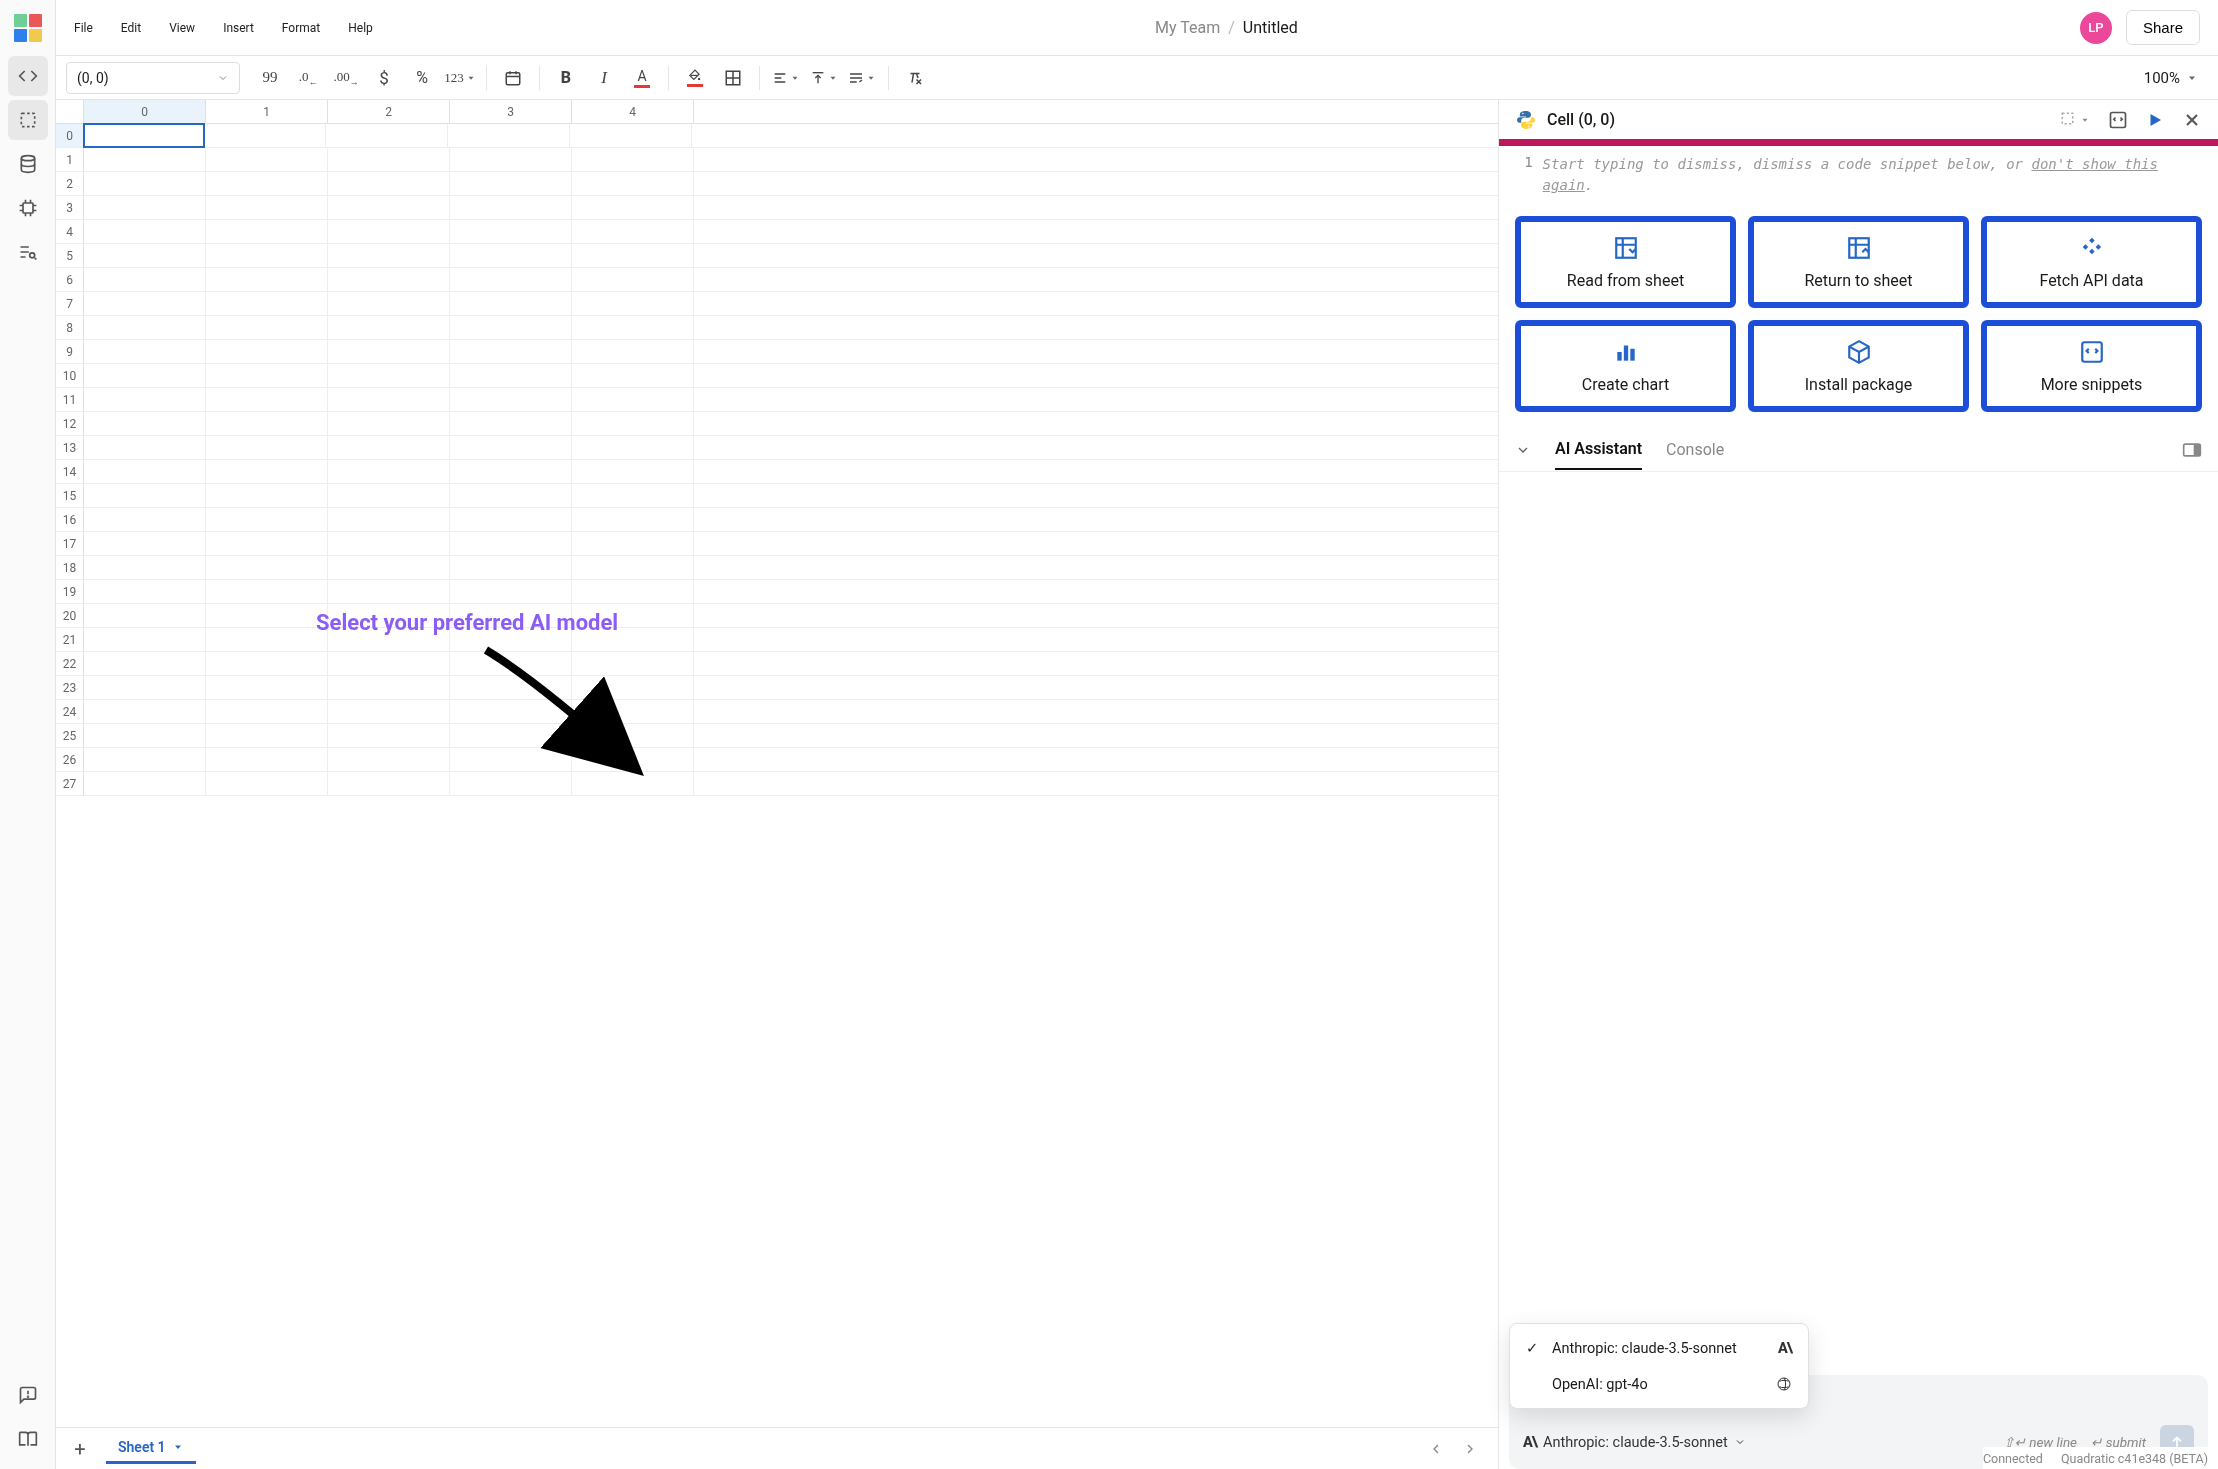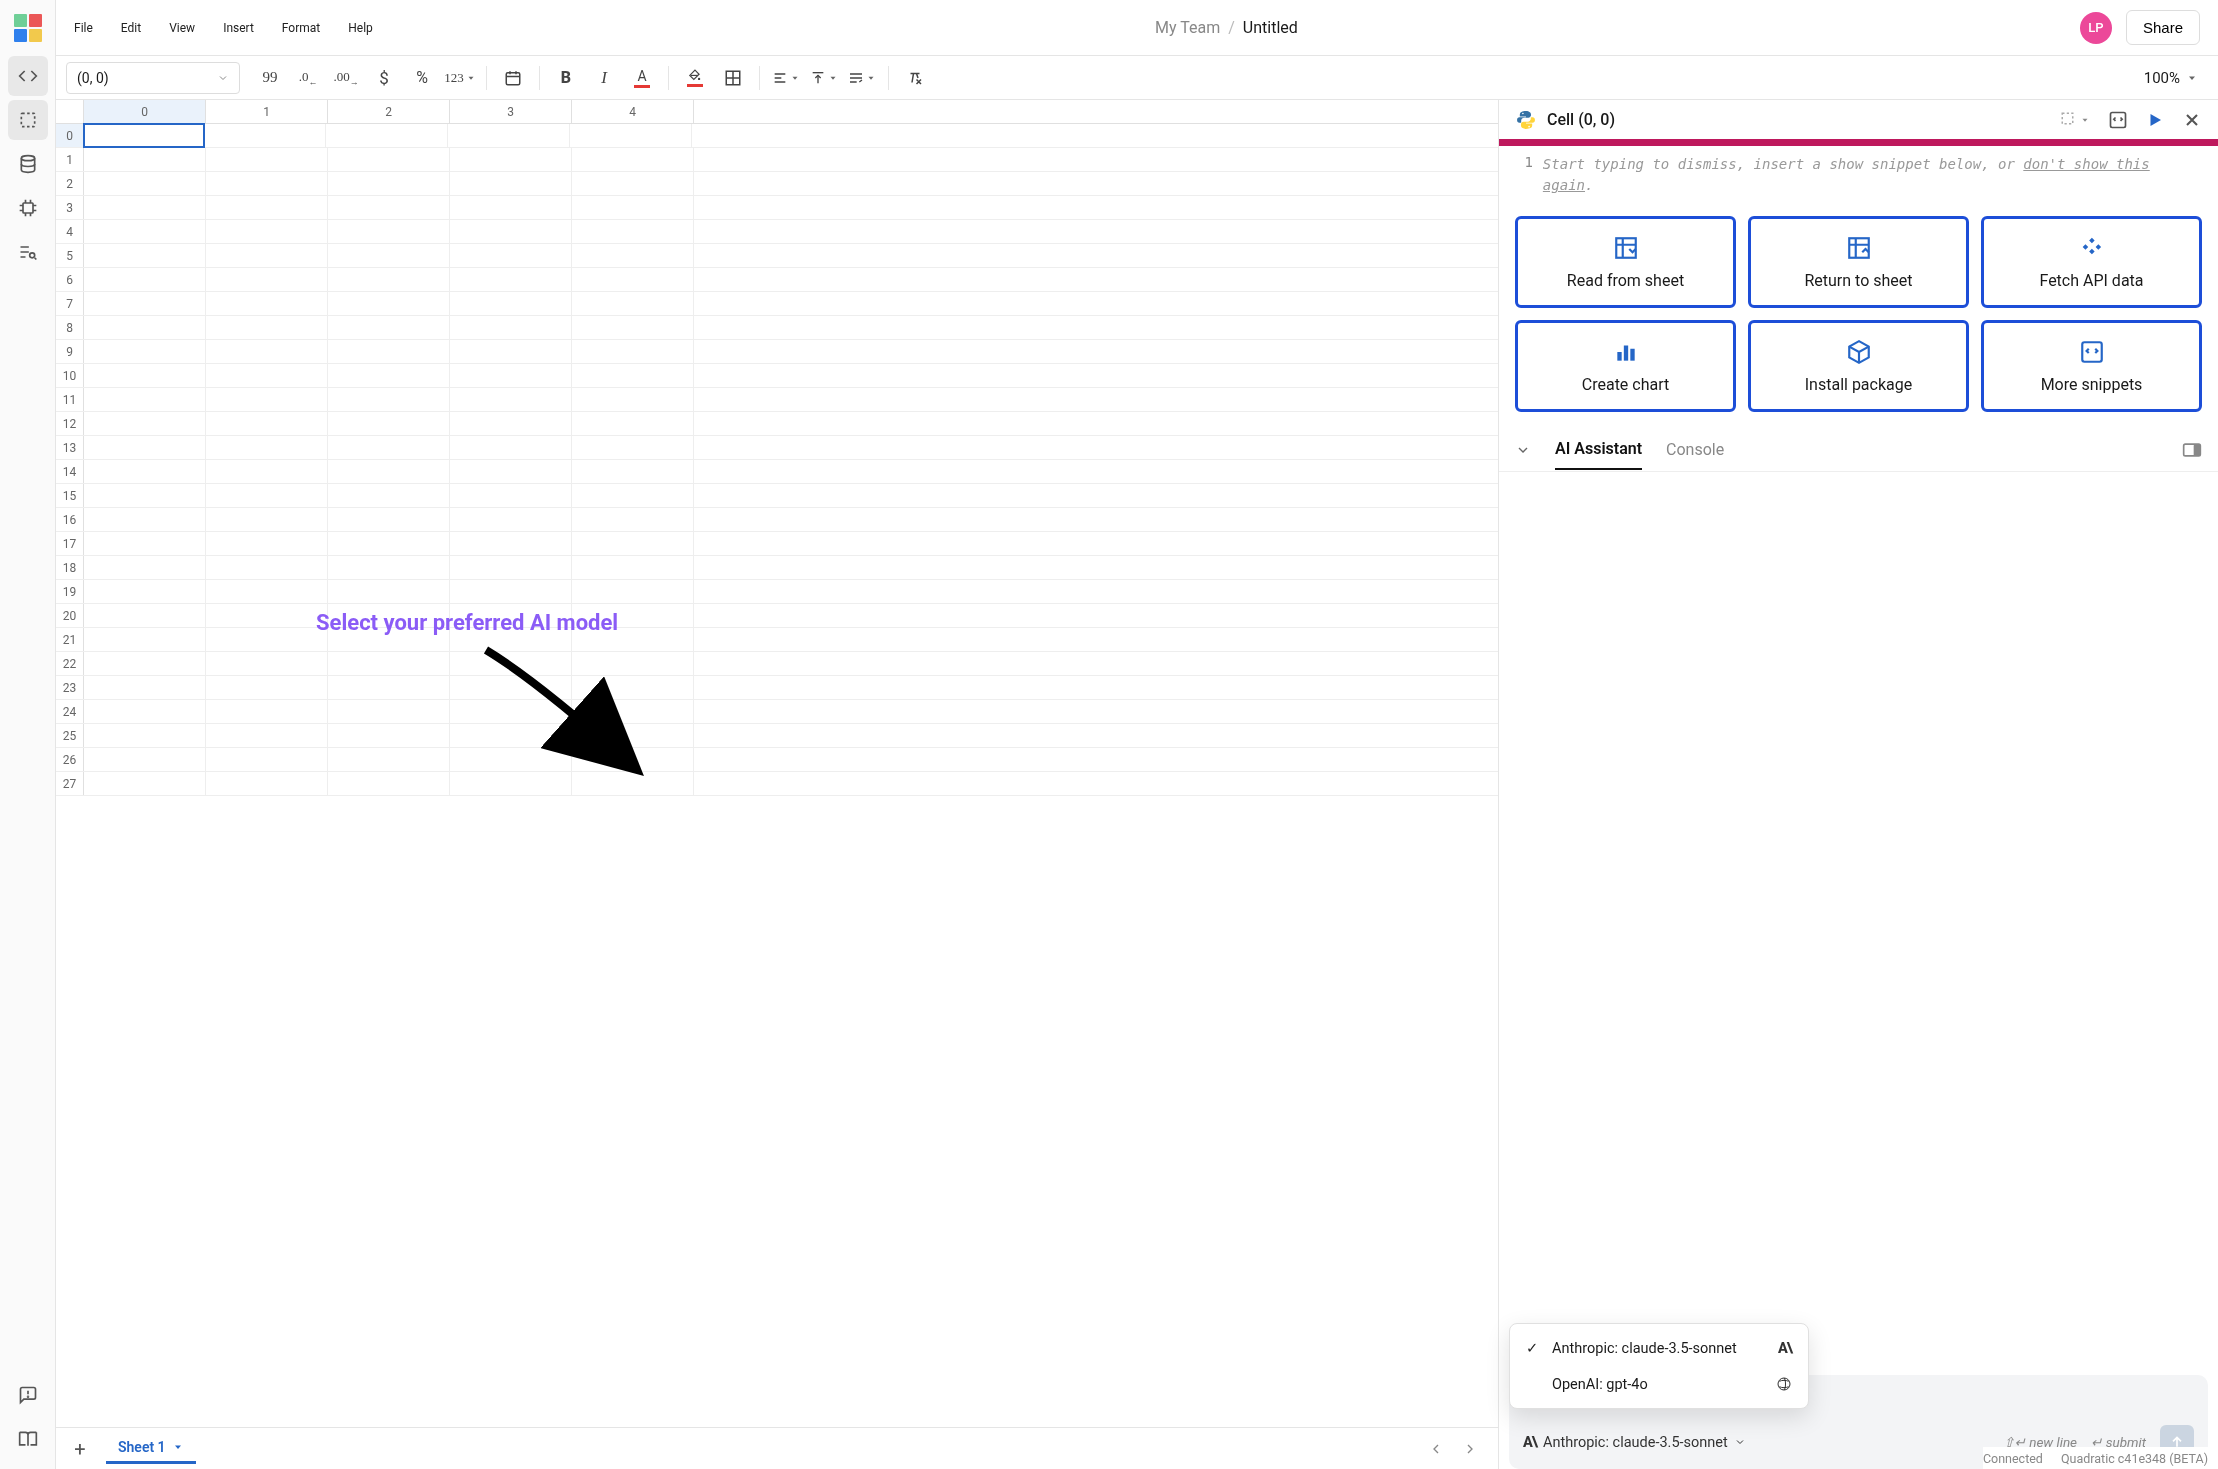--- a/index.html
+++ b/index.html
@@ -69,21 +69,21 @@
 .panel-title { font-size: 16px; font-weight: 500; }
 .panel-head-right { margin-left: auto; display: flex; align-items: center; gap: 18px; color: #555; }
 .panel-icon-btn { cursor: pointer; display: flex; align-items: center; justify-content: center; }
 
 .editor { display: flex; padding: 8px 14px; min-height: 60px; }
 .gutter { width: 30px; text-align: right; color: #888; font-family: ui-monospace, Menlo, monospace; font-size: 14px; padding-right: 10px; }
 .code-line { font-family: ui-monospace, Menlo, monospace; font-size: 14px; color: #999; font-style: italic; line-height: 1.5; }
 .code-line .link { text-decoration: underline; }
 
 .snippets { display: grid; grid-template-columns: 1fr 1fr 1fr; gap: 12px; padding: 10px 16px 16px; }
-.snippet { border: 3px solid #1d4ed8; border-radius: 6px; height: 92px; display: flex; flex-direction: column; align-items: center; justify-content: center; gap: 10px; cursor: pointer; font-size: 16px; }
+.snippet { border: 6px solid #1d4ed8; border-radius: 6px; height: 92px; display: flex; flex-direction: column; align-items: center; justify-content: center; gap: 10px; cursor: pointer; font-size: 16px; }
 .snippet svg { color: #2566c7; }
 
 .tabs-row { display: flex; align-items: center; padding: 0 16px; gap: 24px; border-bottom: 1px solid #eee; height: 44px; }
 .tab { font-size: 16px; color: #888; cursor: pointer; padding: 10px 0; }
 .tab.active { color: #111; font-weight: 600; border-bottom: 2px solid #111; }
 .tab-collapse { color: #666; cursor: pointer; }
 .tab-right { margin-left: auto; color: #888; cursor: pointer; }
 
 .assistant-body { flex: 1; position: relative; }
 
@@ -586,21 +586,21 @@
               <svg width="20" height="20" viewBox="0 0 24 24" fill="none" stroke="currentColor" stroke-width="2.5">
                   <path d="M6 6l12 12M18 6L6 18"></path>
                 </svg>
             </span>
           </div>
         </div>
 
         <div class="editor">
           <div class="gutter">1</div>
           <div class="code-line">
-            <span>Start typing to dismiss, insert a show snippet below, or </span><span class="link">don't show this again</span><span>.</span>
+            <span>Start typing to dismiss, dismiss a code snippet below, or </span><span class="link">don't show this again</span><span>.</span>
           </div>
         </div>
 
         <div class="snippets">
           <div class="snippet">
             <svg width="26" height="26" viewBox="0 0 24 24" fill="none" stroke="currentColor" stroke-width="2">
                 <rect x="3" y="3" width="18" height="18"></rect>
                 <path d="M3 9h18M9 3v18"></path>
                 <path d="M15 13l3 3 3-3" stroke="#2566c7"></path>
               </svg>

